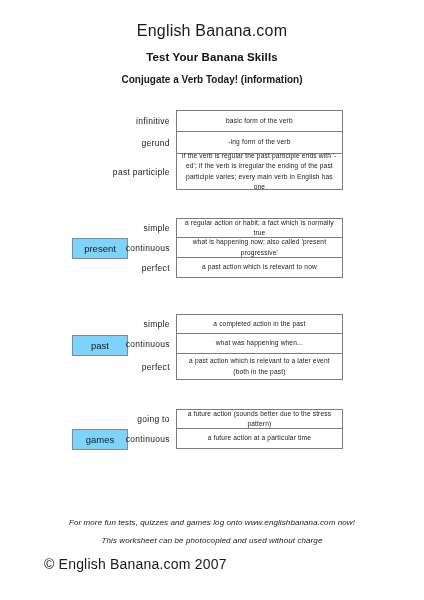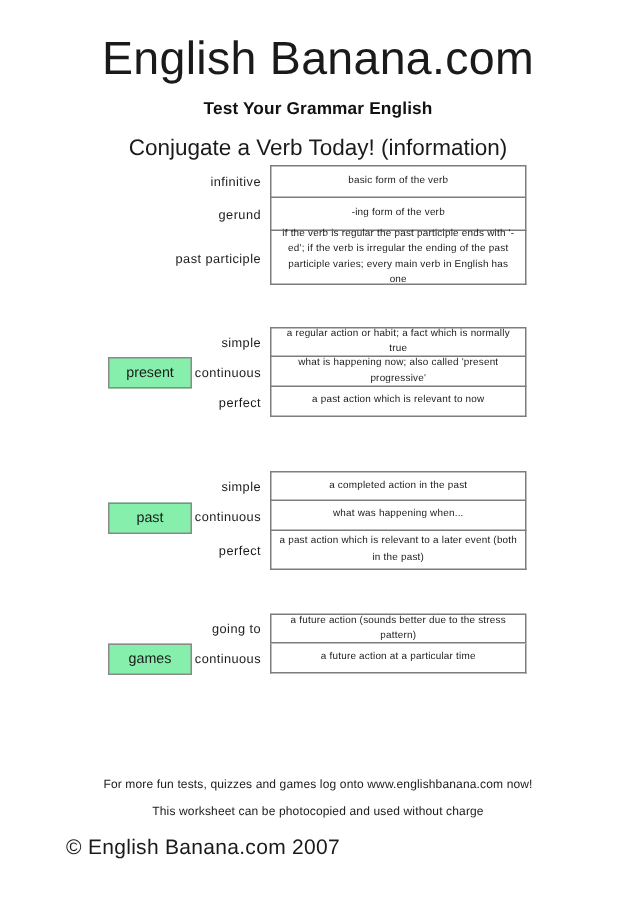--- a/index.html
+++ b/index.html
@@ -24,73 +24,73 @@
     width: 424px;
     height: 600px;
   }
 
   
   .header {
     text-align: center;
     padding-top: 22px;
   }
   .site-title {
-    font-size: 31px;
+    font-size: 16px;
     font-weight: 300;
     letter-spacing: 0.2px;
     line-height: 1.1;
     color: #1a1a1a;
   }
   .worksheet-title {
     font-size: 11.5px;
     font-weight: bold;
     margin-top: 11px;
     letter-spacing: 0.1px;
     color: #111111;
   }
   .worksheet-subtitle {
-    font-size: 15px;
-    font-weight: normal;
+    font-size: 10px;
+    font-weight: bold;
     margin-top: 11px;
     color: #1a1a1a;
   }
 
   
   .section {
     position: absolute;
     left: 0;
     width: 424px;
   }
 
   .tense-badge {
     position: absolute;
     left: 72px;
     width: 56px;
     height: 21px;
     border: 1px solid #8a8a8a;
-    background: #86efac;
+    background: #7dd3fc;
     font-size: 9.5px;
     color: #1a1a1a;
     display: flex;
     align-items: center;
     justify-content: center;
     box-sizing: border-box;
   }
 
   .rows {
     position: absolute;
     left: 0;
     top: 0;
     width: 424px;
   }
 
   .row {
     display: flex;
     align-items: stretch;
-    width: 424px;
+    width: 343px;
     box-sizing: border-box;
   }
 
   .row-label {
     width: 180px;
     text-align: right;
     padding-right: 6px;
     font-size: 8.5px;
     color: #1a1a1a;
     box-sizing: border-box;
@@ -127,20 +127,21 @@
 
   
   .footer {
     position: absolute;
     left: 0;
     width: 424px;
     text-align: center;
   }
   .footer-line {
     font-size: 8px;
+    font-style: italic;
     color: #1a1a1a;
     letter-spacing: 0.1px;
     text-align: center;
   }
   .footer-line-2 {
     margin-top: 9px;
   }
   .copyright {
     position: absolute;
     left: 44px;
@@ -150,21 +151,21 @@
     letter-spacing: 0.2px;
   }
 </style>
 </head>
 <body>
 
 <div class="page">
 
   <div class="header">
     <div class="site-title">English Banana.com</div>
-    <div class="worksheet-title">Test Your Grammar English</div>
+    <div class="worksheet-title">Test Your Banana Skills</div>
     <div class="worksheet-subtitle">Conjugate a Verb Today! (information)</div>
   </div>
 
   <div class="section" style="top:110px;">
     <div class="rows">
       <div class="row">
         <div class="row-label">infinitive</div>
         <div class="row-cell h-22">basic form of the verb</div>
       </div>
       <div class="row">

